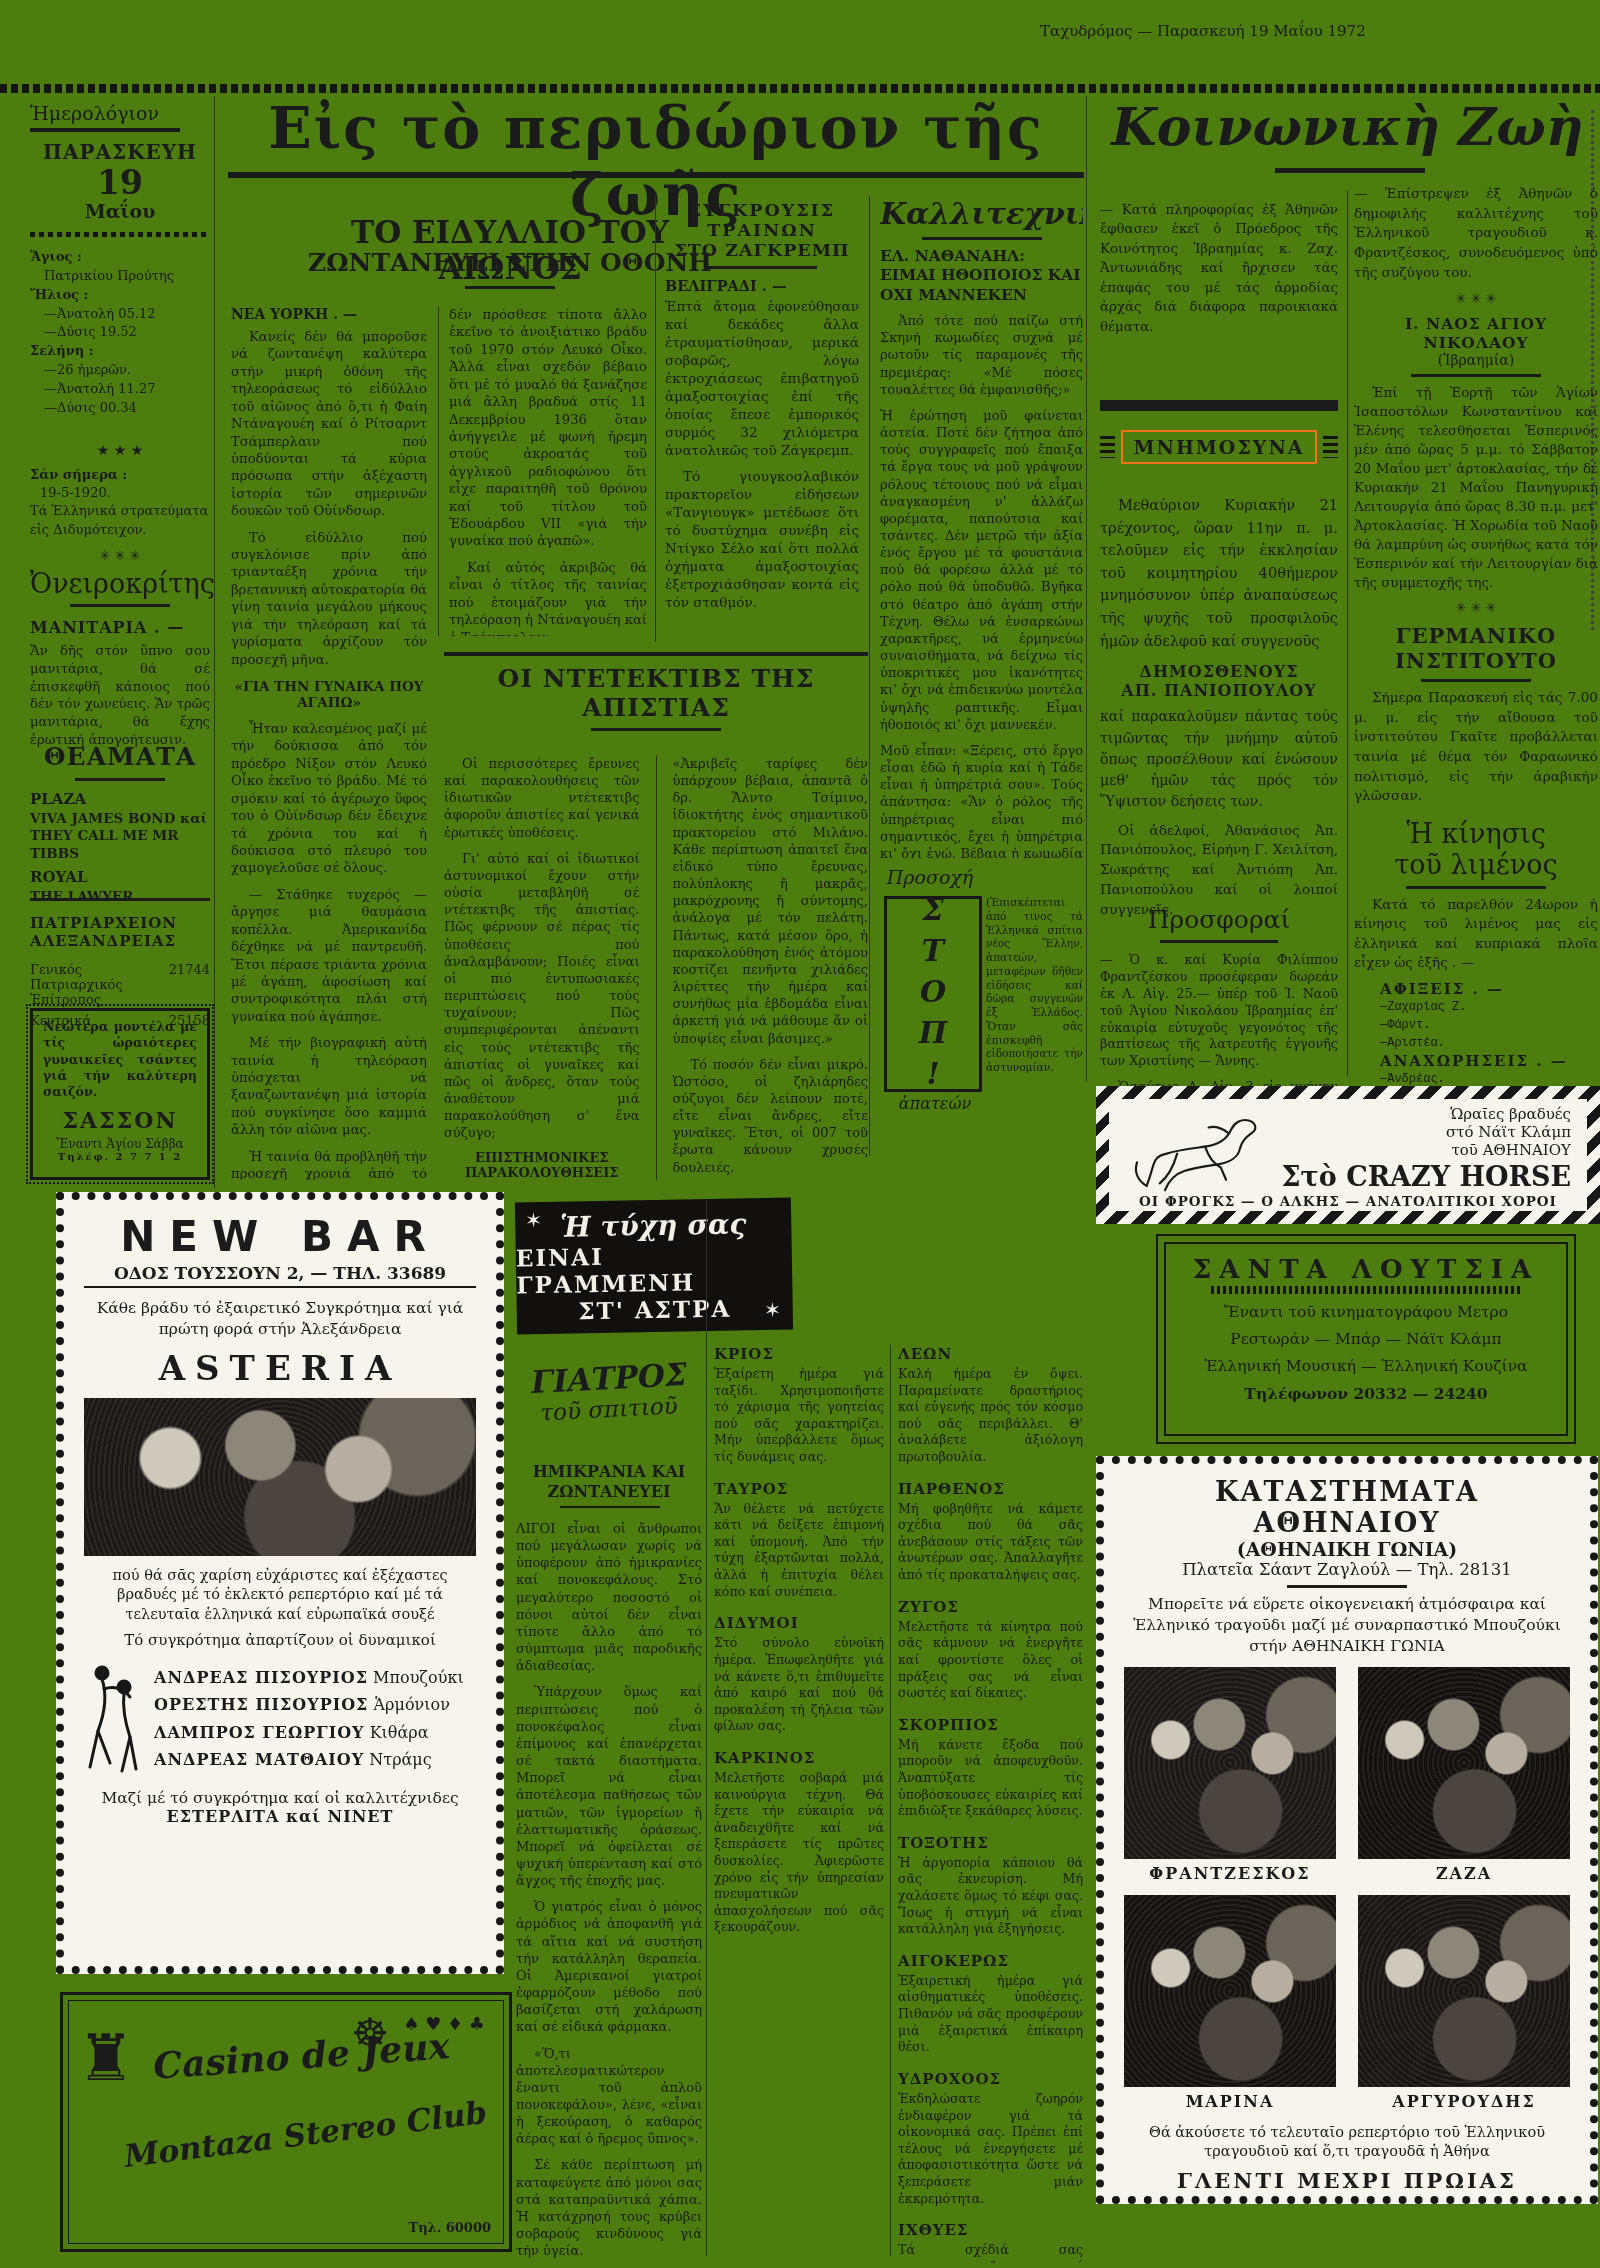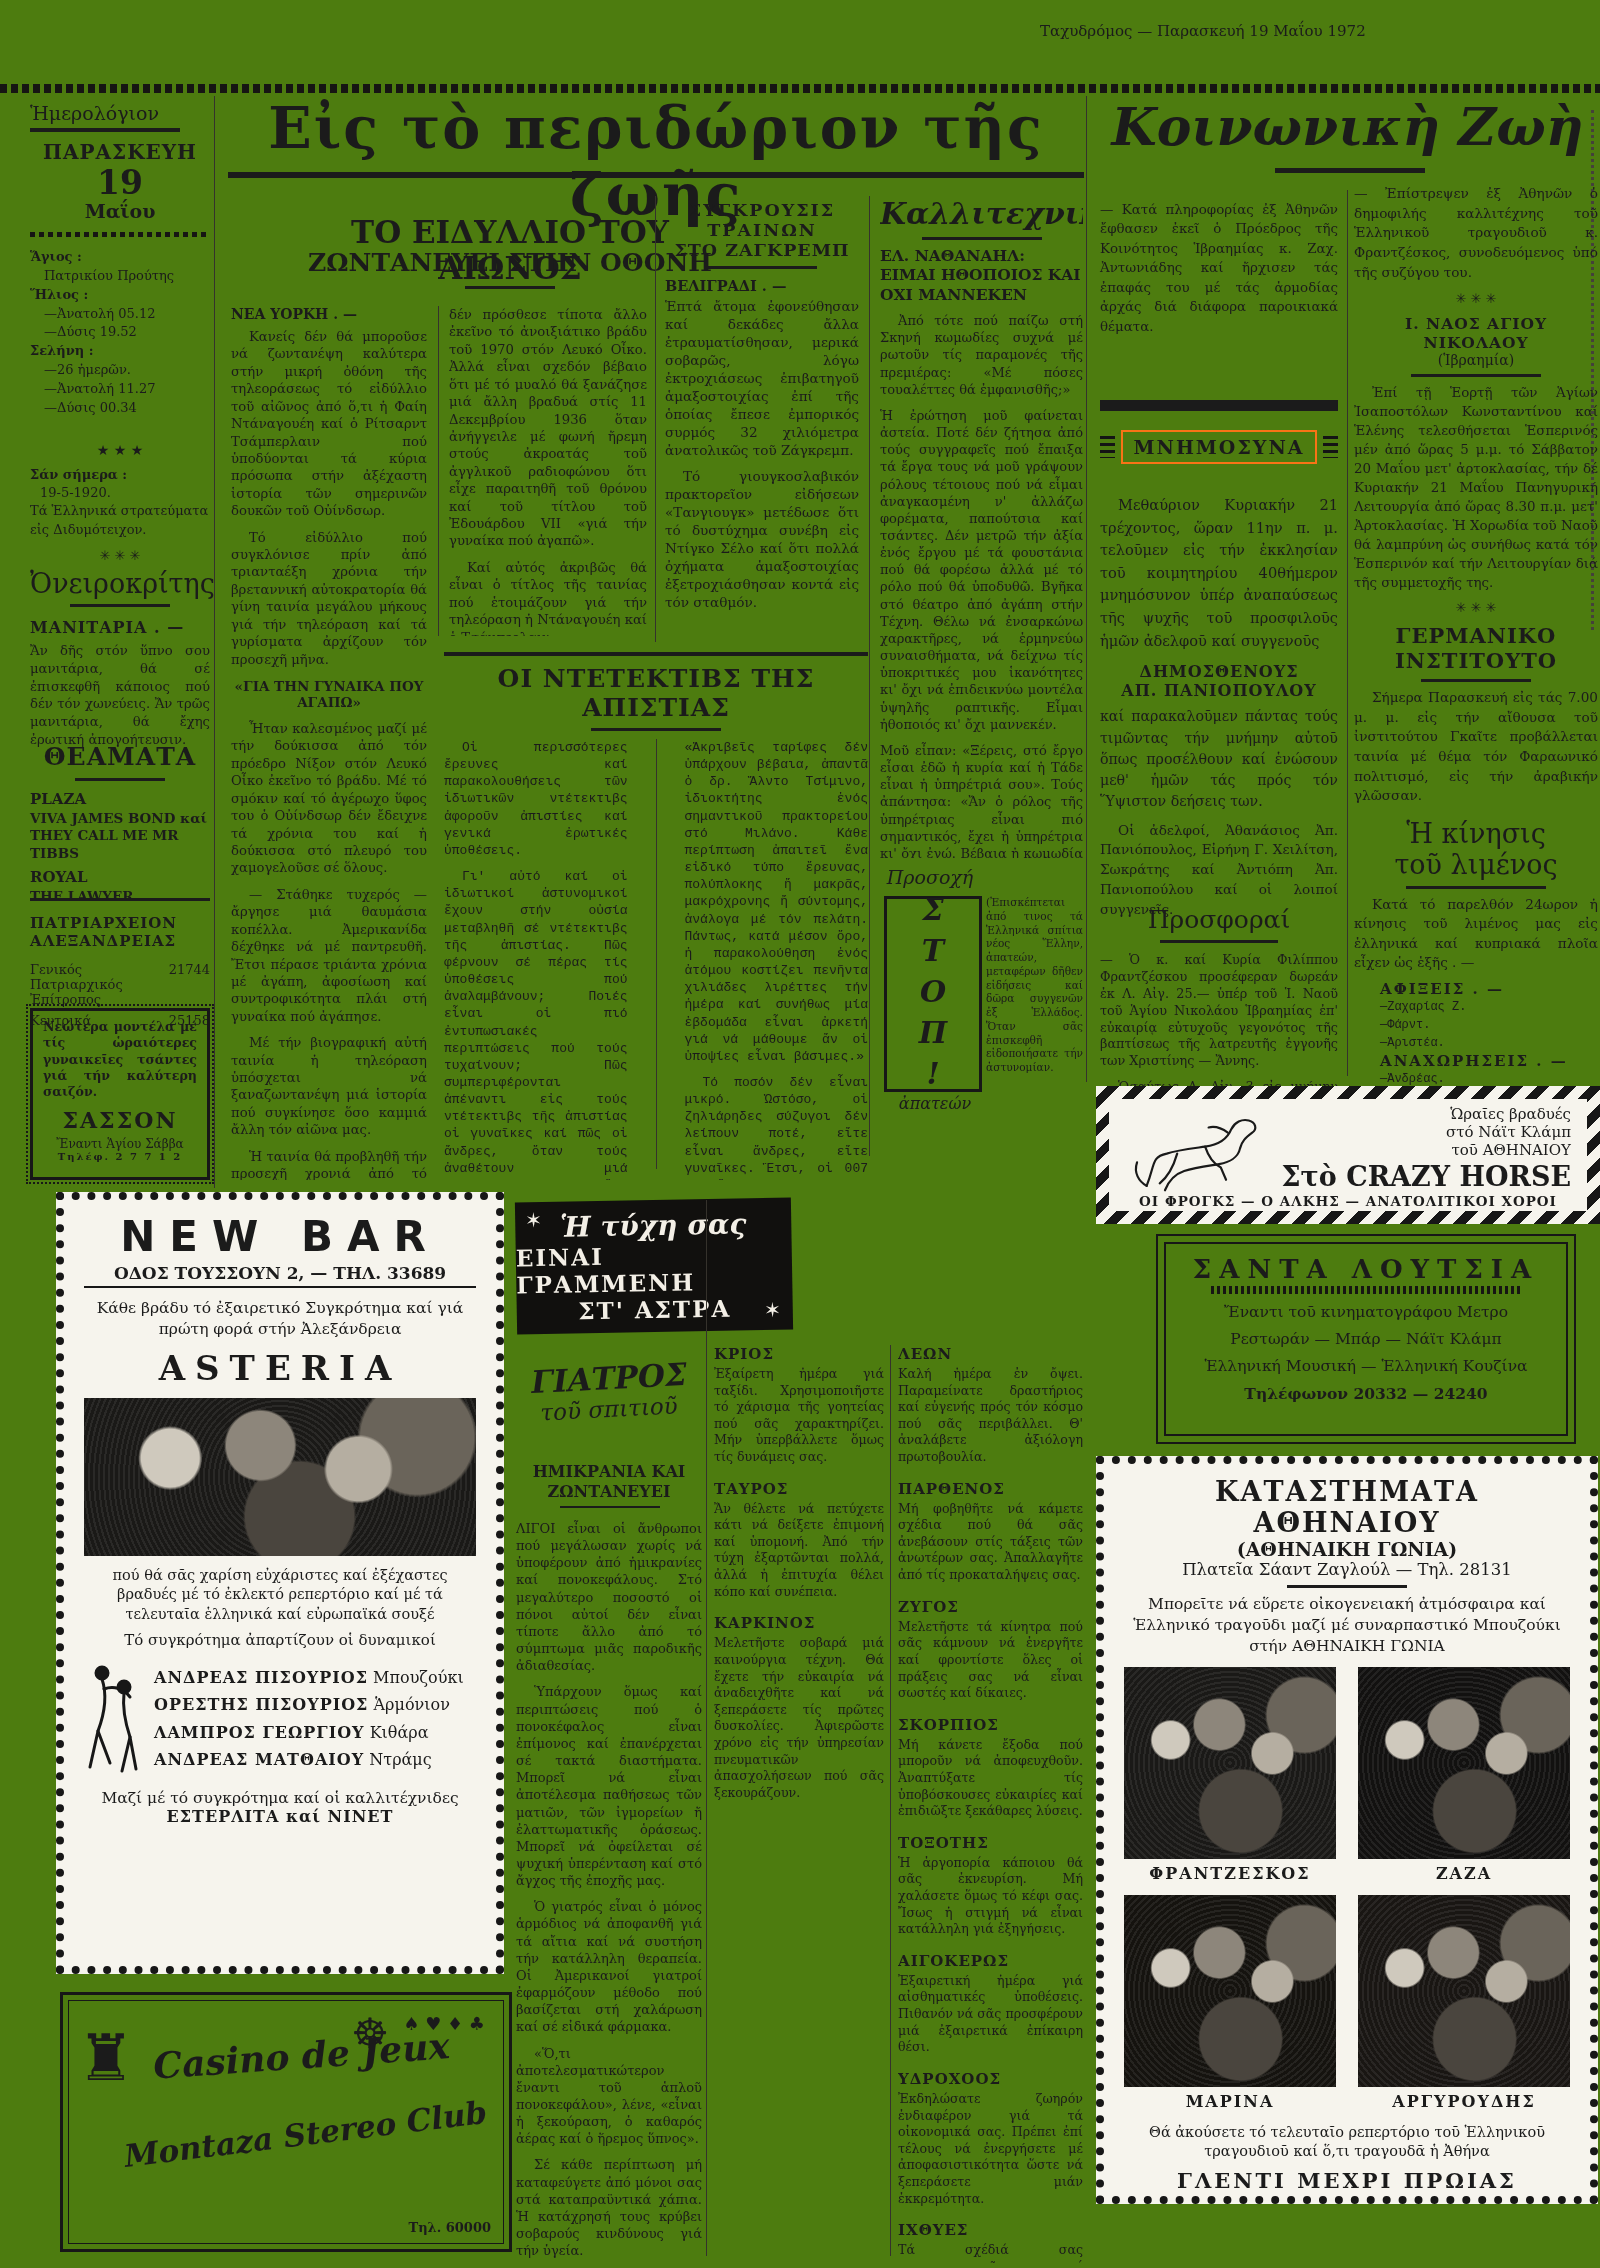--- a/index.html
+++ b/index.html
@@ -210,21 +210,21 @@
       <span class="stop-word">ΣΤΟΠ!</span>
     </div>
     <div class="abs i" style="left:0;top:228px;width:110px;font-size:16px;text-align:center;">ἀπατεών</div>
     <div class="abs j" style="left:106px;top:30px;width:97px;height:250px;font-size:10.6px;line-height:1.3;">(Ἐπισκέπτεται ἀπό τινος τά Ἑλληνικά σπίτια νέος Ἕλλην, ἀπατεών, μεταφέρων δῆθεν εἰδήσεις καί δῶρα συγγενῶν ἐξ Ἑλλάδος. Ὅταν σᾶς ἐπισκεφθῆ εἰδοποιήσατε τήν ἀστυνομίαν.</div>
   </div>
 
   <div class="abs hr" style="left:444px;top:652px;width:424px;height:4px;"></div>
   <div class="abs clip" style="left:444px;top:664px;width:424px;height:516px;">
     <div class="ctr b" style="font-size:25px;letter-spacing:1px;">ΟΙ ΝΤΕΤΕΚΤΙΒΣ ΤΗΣ ΑΠΙΣΤΙΑΣ</div>
     <div class="smallrule" style="width:130px;"></div>
-    <div style="display:flex;gap:28px;margin-top:8px;font-family:Liberation Mono, monospace;">
+    <div style="display:flex;gap:16px;margin-top:24px;">
       <div class="j" style="flex:1;font-size:13px;">
         <p>Οἱ περισσότερες ἔρευνες καί παρακολουθήσεις τῶν ἰδιωτικῶν ντέτεκτιβς ἀφοροῦν ἀπιστίες καί γενικά ἐρωτικές ὑποθέσεις.</p>
         <p>Γι' αὐτό καί οἱ ἰδιωτικοί ἀστυνομικοί ἔχουν στήν οὐσία μεταβληθῆ σέ ντέτεκτιβς τῆς ἀπιστίας. Πῶς φέρνουν σέ πέρας τίς ὑποθέσεις πού ἀναλαμβάνουν; Ποιές εἶναι οἱ πιό ἐντυπωσιακές περιπτώσεις πού τούς τυχαίνουν; Πῶς συμπεριφέρονται ἀπέναντι εἰς τούς ντέτεκτιβς τῆς ἀπιστίας οἱ γυναῖκες καί πῶς οἱ ἄνδρες, ὅταν τούς ἀναθέτουν μιά παρακολούθηση σ' ἕνα σύζυγο;</p>
         <div class="ctr b" style="font-size:13px;margin:8px 0;">ΕΠΙΣΤΗΜΟΝΙΚΕΣ ΠΑΡΑΚΟΛΟΥΘΗΣΕΙΣ</div>
         <p>Γι' αὐτό καί οἱ ἰδιωτικοί ντέτεκτιβς τῆς μοιχείας καί κυρίως ἡ προσφορά ἀποδείξεων ἔχουν γίνει ἕνα ἔργο πού ἀπαιτεῖ προετοιμασία, μεθόδους καί μέσα ἐπιστημονικά.</p>
       </div>
       <div class="vr" style="height:430px;"></div>
       <div class="j" style="flex:1;font-size:13px;">
         <p class="noind">«Ἀκριβεῖς ταρίφες δέν ὑπάρχουν βέβαια, ἀπαντᾶ ὁ δρ. Ἄλντο Τσίμινο, ἰδιοκτήτης ἑνός σημαντικοῦ πρακτορείου στό Μιλάνο. Κάθε περίπτωση ἀπαιτεῖ ἕνα εἰδικό τύπο ἔρευνας, πολύπλοκης ἤ μακρᾶς, μακρόχρονης ἤ σύντομης, ἀνάλογα μέ τόν πελάτη. Πάντως, κατά μέσον ὅρο, ἡ παρακολούθηση ἑνός ἀτόμου κοστίζει πενῆντα χιλιάδες λιρέττες τήν ἡμέρα καί συνήθως μία ἑβδομάδα εἶναι ἀρκετή γιά νά μάθουμε ἄν οἱ ὑποψίες εἶναι βάσιμες.»</p>
         <p>Τό ποσόν δέν εἶναι μικρό. Ὡστόσο, οἱ ζηλιάρηδες σύζυγοι δέν λείπουν ποτέ, εἴτε εἶναι ἄνδρες, εἴτε γυναῖκες. Ἔτσι, οἱ 007 τοῦ ἔρωτα κάνουν χρυσές δουλειές.</p>
@@ -258,20 +258,24 @@
 
   <div class="abs vr" style="left:706px;top:1200px;height:1056px;"></div>
   <div class="abs clip" style="left:714px;top:1345px;width:170px;height:918px;">
     <div>
         <div class="hz-sign">ΚΡΙΟΣ</div>
         <div class="hz-text">Ἐξαίρετη ἡμέρα γιά ταξίδι. Χρησιμοποιῆστε τό χάρισμα τῆς γοητείας πού σᾶς χαρακτηρίζει. Μήν ὑπερβάλλετε ὅμως τίς δυνάμεις σας.</div>
       </div>
     <div>
         <div class="hz-sign">ΤΑΥΡΟΣ</div>
         <div class="hz-text">Ἄν θέλετε νά πετύχετε κάτι νά δείξετε ἐπιμονή καί ὑπομονή. Ἀπό τήν τύχη ἐξαρτῶνται πολλά, ἀλλά ἡ ἐπιτυχία θέλει κόπο καί συνέπεια.</div>
+      </div>
+    <div>
+        <div class="hz-sign">ΔΙΔΥΜΟΙ</div>
+        <div class="hz-text">Στό σύνολο εὐνοϊκή ἡμέρα. Ἐπωφεληθῆτε γιά νά κάνετε ὅ,τι ἐπιθυμεῖτε ἀπό καιρό καί πού θά προκαλέση τή ζήλεια τῶν φίλων σας.</div>
       </div>
     <div>
         <div class="hz-sign">ΚΑΡΚΙΝΟΣ</div>
         <div class="hz-text">Μελετῆστε σοβαρά μιά καινούργια τέχνη. Θά ἔχετε τήν εὐκαιρία νά ἀναδειχθῆτε καί νά ξεπεράσετε τίς πρῶτες δυσκολίες. Ἀφιερῶστε χρόνο εἰς τήν ὑπηρεσίαν πνευματικῶν ἀπασχολήσεων πού σᾶς ξεκουράζουν.</div>
       </div>
   </div>
   <div class="abs vr" style="left:890px;top:1345px;height:911px;"></div>
   <div class="abs clip" style="left:898px;top:1345px;width:185px;height:918px;">
     <div>
         <div class="hz-sign">ΛΕΩΝ</div>

